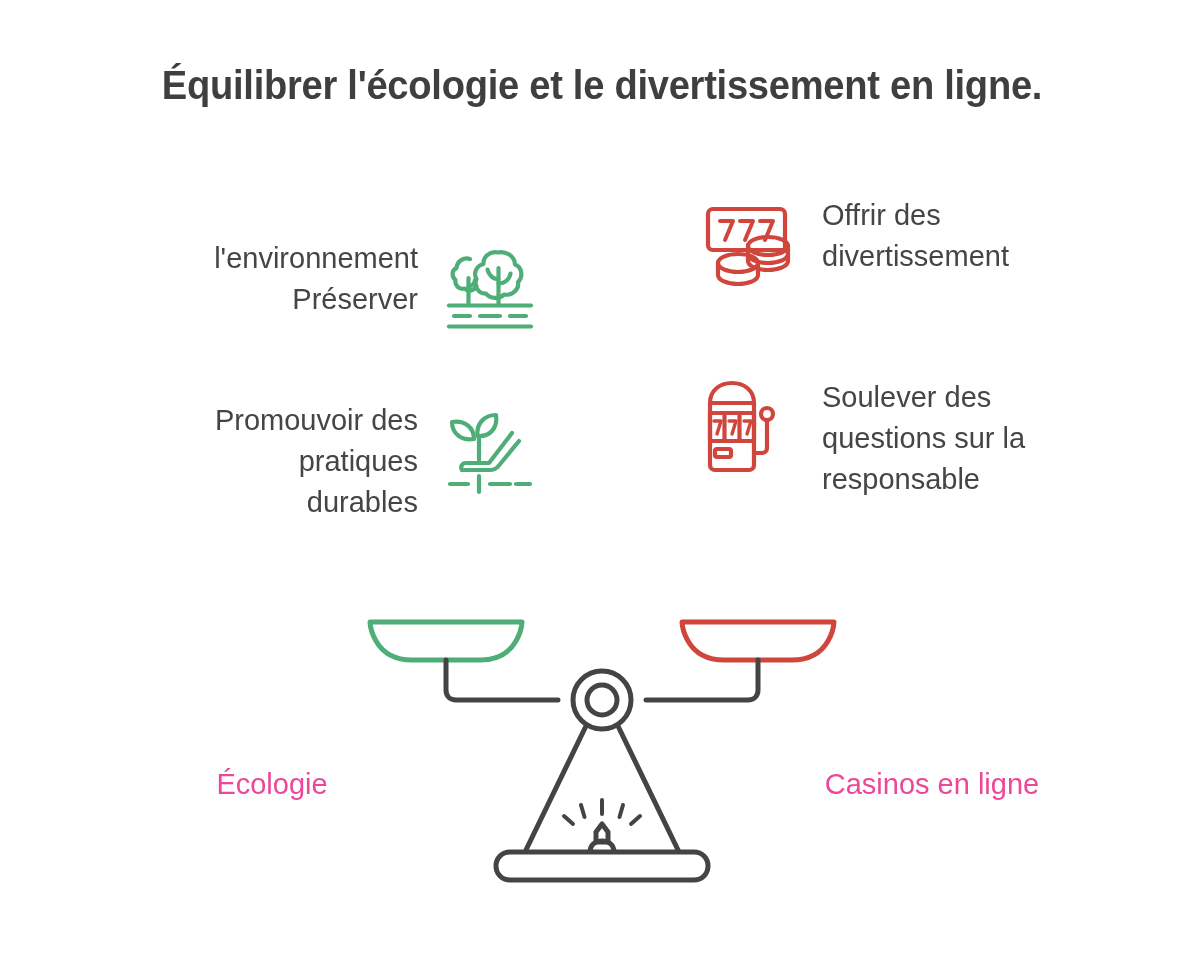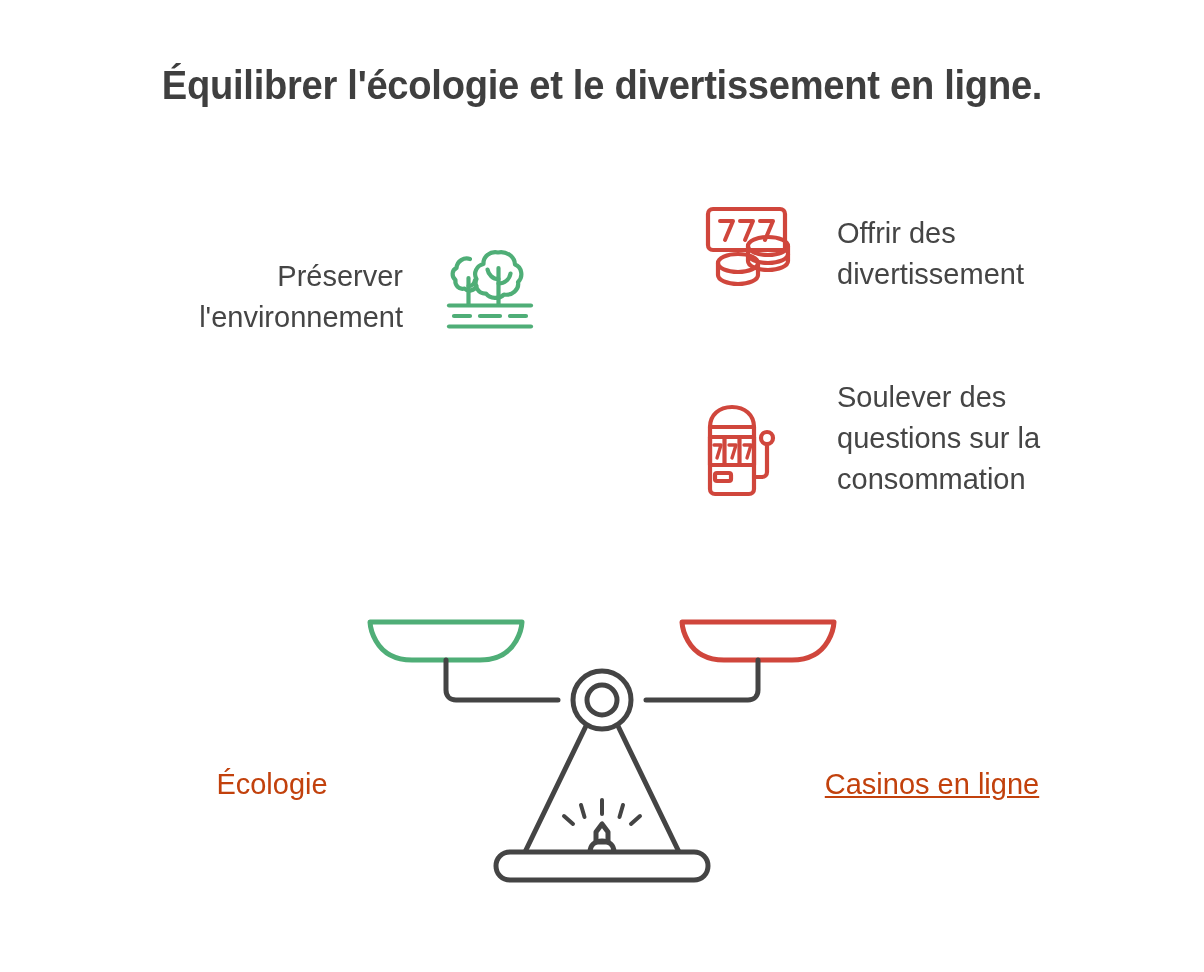--- a/index.html
+++ b/index.html
@@ -49,22 +49,22 @@
   }
   .col-right {
     position: absolute;
     left: 700px;
     top: 195px;
     width: 470px;
   }
 
   .row {
     display: flex;
-    align-items: flex-end;
-    gap: 37px;
+    align-items: flex-start;
+    gap: 22px;
   }
   .row.left {
     justify-content: flex-end;
   }
   .row.right {
     justify-content: flex-start;
   }
 
   .row-label {
     font-size: 29px;
@@ -98,39 +98,39 @@
     top: 604px;
     width: 480px;
     height: 290px;
   }
   .scale-svg { display: block; width: 480px; height: 290px; }
 
   .pan-label {
     position: absolute;
     top: 768px;
     font-size: 29px;
-    color: #c2410c;
+    color: #ec4899;
     white-space: nowrap;
   }
   #label-ecology { left: 112px; width: 320px; text-align: center; }
-  #label-casino  { left: 762px; width: 340px; text-align: center; text-decoration: underline; }
+  #label-casino  { left: 762px; width: 340px; text-align: center; }
 </style>
 </head>
 <body>
 
 <div class="infographic">
 
   <div class="title">Équilibrer l'écologie et le divertissement en ligne.</div>
 
   <div class="col-left">
 
     <div class="row left" id="row-env">
       <div class="row-label">
+        <div>l'environnement</div>
         <div>Préserver</div>
-        <div>l'environnement</div>
       </div>
       <span class="row-icon">
         <svg viewBox="0 0 100 100" width="100" height="100" fill="none" stroke="#4FAE77" stroke-width="4.2" stroke-linecap="round" stroke-linejoin="round">
 
           <path d="M30 21 C24 19 17 23 16.5 30 C11.5 32 11.5 39 15.5 42 C14.5 47 19 52 24.5 50.5
                    C28 54 34.5 53 36.5 48"></path>
 
           <path d="M28.5 40 L28.5 67"></path>
           <path d="M28.5 48 C31.5 48 34.5 45.5 35 42"></path>
 
@@ -143,20 +143,44 @@
           <path d="M58.5 41 C53 41 48.5 37 47.5 31.5"></path>
           <path d="M58.5 45.5 C64.5 45.5 69.5 41.5 70.5 35.5"></path>
 
           <path d="M9 67.5 L91 67.5"></path>
           <path d="M14 78 L30 78 M40 78 L60 78 M70 78 L86 78"></path>
           <path d="M9 88.5 L91 88.5"></path>
         </svg>
       </span>
     </div>
 
+    <div class="row left" id="row-sust">
+      <div class="row-label">
+        <div>Promouvoir des</div>
+        <div>pratiques</div>
+        <div>durables</div>
+      </div>
+      <span class="row-icon">
+        <svg viewBox="0 0 100 100" width="100" height="100" fill="none" stroke="#4FAE77" stroke-width="4.2" stroke-linecap="round" stroke-linejoin="round">
+
+          <path d="M12 22 C12 34 22 41 34 39 C34 27 24 20 12 22 Z"></path>
+
+          <path d="M56 15 C44 15 36 24 37.5 36 C50 37 58 28 56 15 Z"></path>
+
+          <path d="M39 37 L39 60"></path>
+
+          <path d="M22 70 C20 67 22 63 26 63 L49 63 L72 33"></path>
+          <path d="M22 70 L50 70 C54 70 56.5 68.5 58.5 66 L79 41"></path>
+
+          <path d="M10 84 L28 84 M50 84 L70 84 M76 84 L90 84"></path>
+
+          <path d="M39 76 L39 92"></path>
+        </svg>
+      </span>
+    </div>
 
   </div>
 
   <div class="col-right">
 
     <div class="row right" id="row-ent">
       <span class="row-icon">
         <svg viewBox="0 0 100 100" width="100" height="100" fill="none" stroke="#D0463C" stroke-width="4.2" stroke-linecap="round" stroke-linejoin="round">
 
           <path d="M13 14 L80 14 C83 14 85 16 85 19 L85 55 L13 55 C10 55 8 53 8 50 L8 19 C8 16 10 14 13 14 Z"></path>
@@ -203,21 +227,21 @@
           <rect x="15" y="72" width="16" height="8" rx="2"></rect>
 
           <path d="M54 76 L62 76 C65 76 67 74 67 71 L67 44"></path>
 
           <circle cx="67" cy="37" r="6"></circle>
         </svg>
       </span>
       <div class="row-label">
         <div>Soulever des</div>
         <div>questions sur la</div>
-        <div>consommation</div>
+        <div>responsable</div>
       </div>
     </div>
 
   </div>
 
   <div class="scale-wrap">
     <svg class="scale-svg" viewBox="0 0 480 290" fill="none" stroke="#444444" stroke-width="5" stroke-linecap="round" stroke-linejoin="round">
 
       <path d="M8 18 L160 18 C160 18 158 56 118 56 L50 56 C10 56 8 18 8 18 Z" stroke="#4FAE77" stroke-width="5" fill="none"></path>
 

